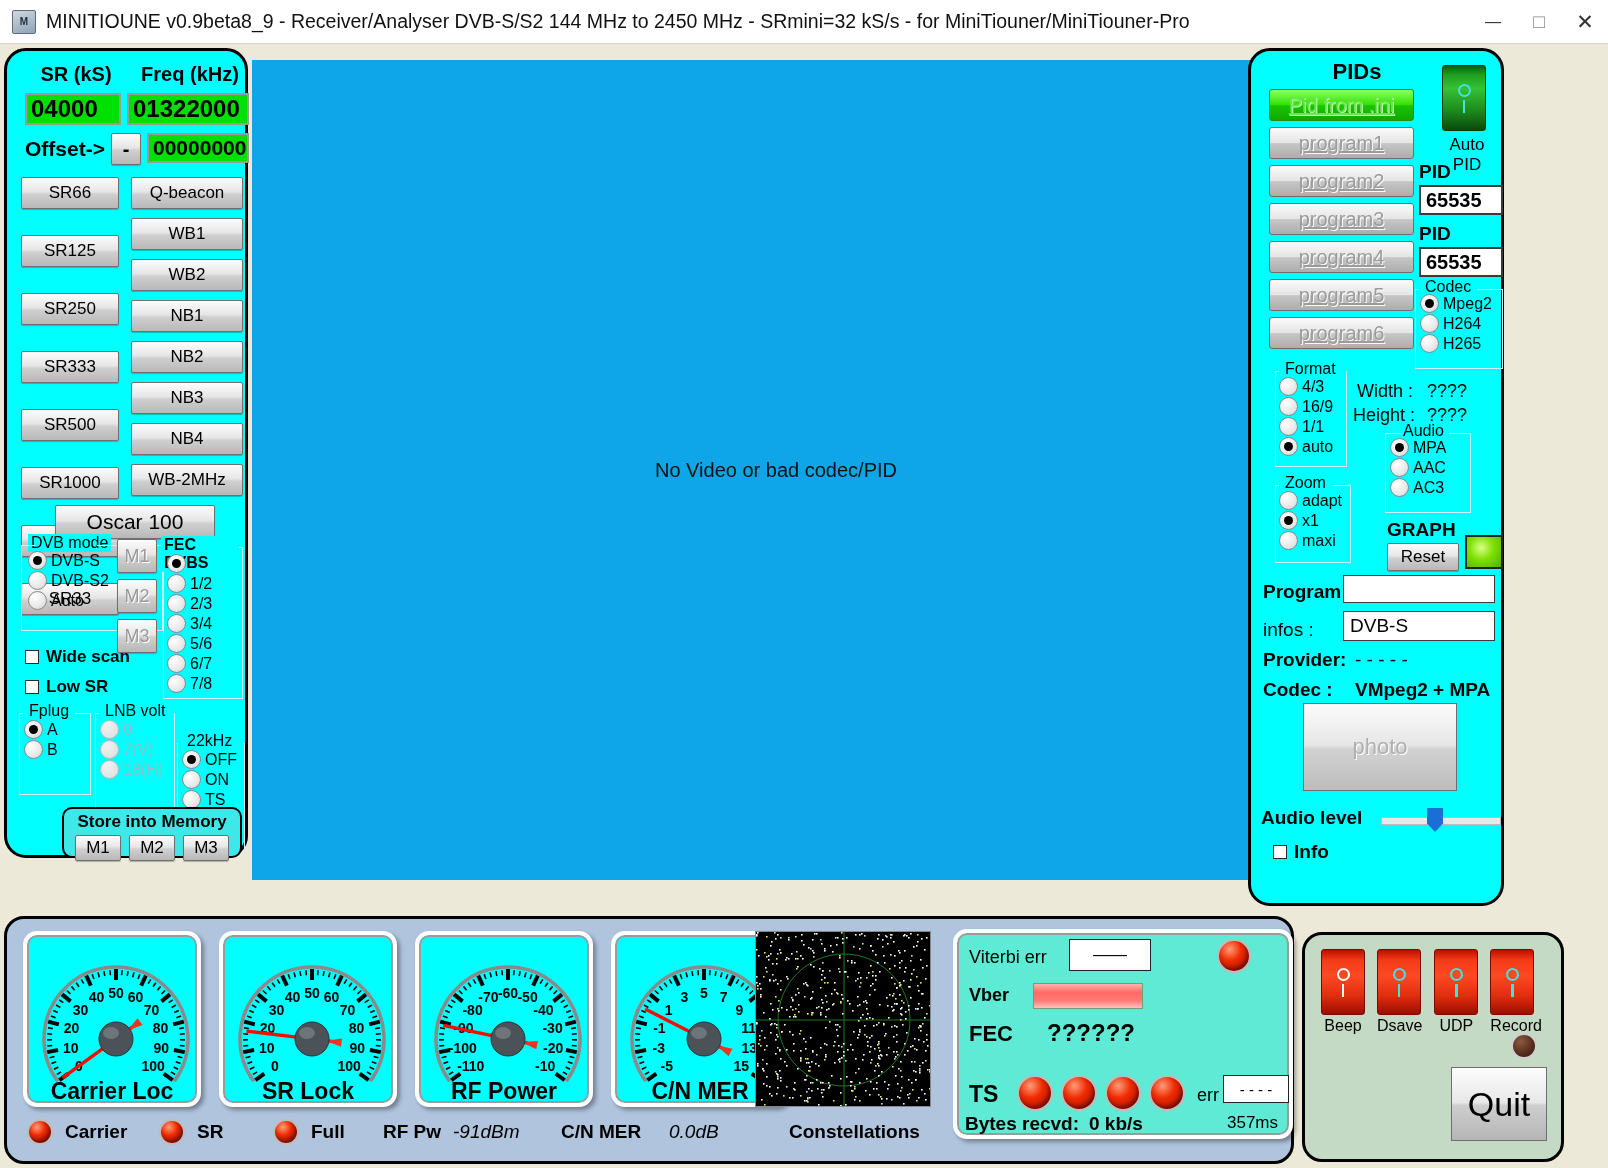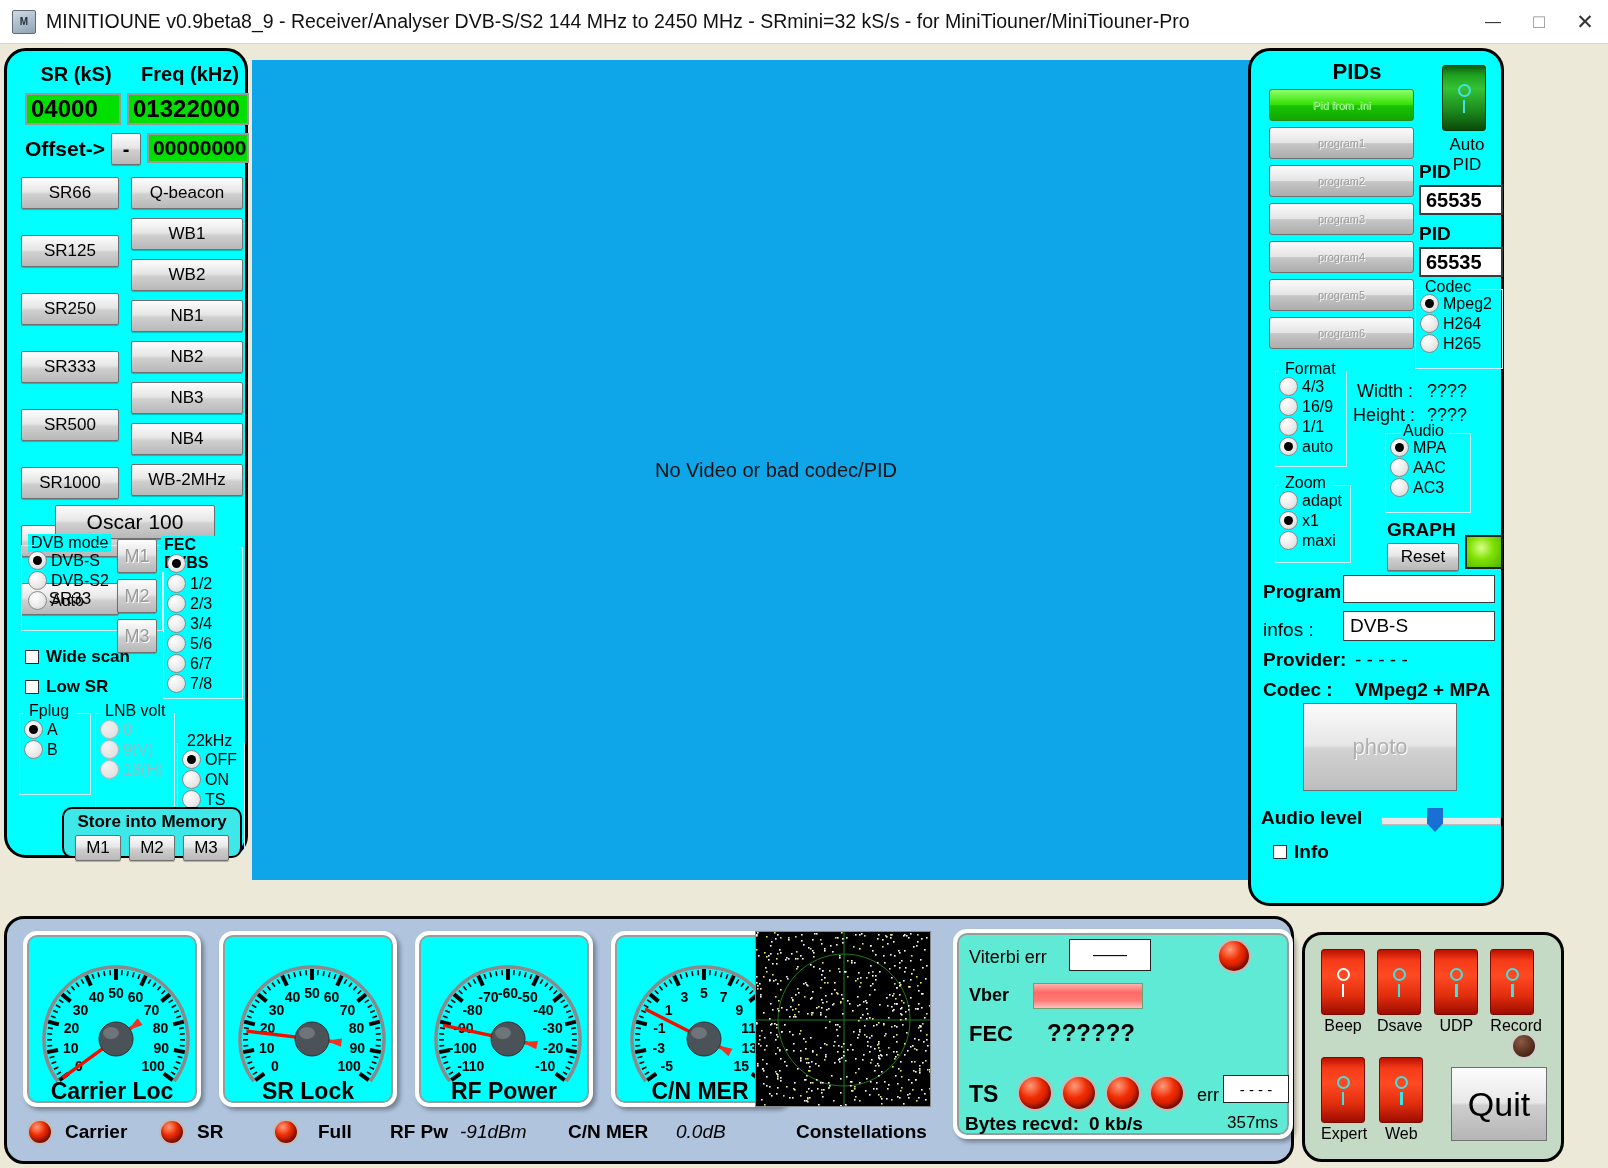--- a/index.html
+++ b/index.html
@@ -96,21 +96,21 @@
     color:#111; font-size:20px;
   }
 
   
   #right-panel { position:absolute; left:1248px; top:4px; width:256px; height:858px; }
   .pid-btn {
     height:32px; width:145px;
     background:linear-gradient(180deg,#fbfbfb 0%,#e4e4e4 50%,#c6c6c6 52%,#adadad 100%);
     border:1px solid #6f6f6f; border-radius:3px;
     display:flex; align-items:center; justify-content:center;
-    font-size:11px; color:#9b9b9b; text-shadow:1px 1px 0 #fafafa; cursor:pointer;
+    font-size:20px; color:#9b9b9b; text-shadow:1px 1px 0 #fafafa; cursor:pointer;text-decoration:underline;
   }
   .pid-btn.active {
     background:linear-gradient(180deg,#8cff6a 0%,#33e000 50%,#19c400 52%,#11a800 100%);
     color:#6fe05a; text-shadow:1px 1px 0 #bdffad; border-color:#2a8a14;
   }
   .white-field {
     background:#fff; border:2px solid #3a3a3a;
     font-weight:bold; font-size:20px; color:#000;
     display:flex; align-items:center; padding-left:5px;
   }
@@ -321,21 +321,21 @@
     <div class="grp" style="position:absolute;left:88px;top:662px;width:80px;height:110px">
       <span class="grp-title">LNB volt</span>
       <div style="position:absolute;left:-1px;top:0;width:4px;height:1px;background:#cfefff"></div>
       <div id="lnb-opts" style="padding:6px 0 0 4px">
           <div class="radio-row">
             <div class="radio dim"></div>
             <span class="radio-lbl dim">0</span>
           </div>
           <div class="radio-row">
             <div class="radio dim"></div>
-            <span class="radio-lbl dim">9(V)</span>
+            <span class="radio-lbl dim">7(V)</span>
           </div>
           <div class="radio-row">
             <div class="radio dim"></div>
             <span class="radio-lbl dim">18(H)</span>
           </div>
         </div>
     </div>
 
     <div class="grp" style="position:absolute;left:170px;top:692px;width:68px;height:110px">
       <span class="grp-title">22kHz</span>
@@ -1454,21 +1454,21 @@
       <div style="position:absolute;left:132px;top:180px;font-size:19px;font-weight:bold">0 kb/s</div>
       <div style="position:absolute;left:270px;top:180px;font-size:17px">357ms</div>
     </div>
 
     <div style="position:absolute;left:20px;top:200px;display:flex;align-items:center">
       <div class="led small"></div>
       <span class="status-lbl" style="margin-left:12px;width:94px">Carrier</span>
       <div class="led small"></div>
       <span class="status-lbl" style="margin-left:12px;width:76px">SR</span>
       <div class="led small"></div>
-      <span class="status-lbl" style="margin-left:19px;width:72px">Full</span>
+      <span class="status-lbl" style="margin-left:12px;width:72px">Full</span>
       <span class="status-lbl" style="width:70px">RF Pw</span>
       <span style="font-size:19px;font-style:italic;width:108px">-91dBm</span>
       <span class="status-lbl" style="width:108px">C/N MER</span>
       <span style="font-size:19px;font-style:italic;width:120px">0.0dB</span>
       <span class="status-lbl" style="width:190px">Constellations</span>
     </div>
   </div>
 
   <div id="br-panel">
     <div id="sw-row1" style="position:absolute;left:16px;top:14px;display:flex;gap:12px">
@@ -1494,35 +1494,19 @@
           <div class="sw-lbl">UDP</div>
         </div>
         <div>
           <div class="rocker red">
             <div class="rk-o"></div>
             <div class="rk-i"></div>
           </div>
           <div class="sw-lbl">Record</div>
         </div>
       </div>
-    <div id="sw-row2" style="position:absolute;left:16px;top:122px;display:flex;gap:12px">
-        <div>
-          <div class="rocker red">
-            <div class="rk-o"></div>
-            <div class="rk-i"></div>
-          </div>
-          <div class="sw-lbl">Expert</div>
-        </div>
-        <div>
-          <div class="rocker red">
-            <div class="rk-o"></div>
-            <div class="rk-i"></div>
-          </div>
-          <div class="sw-lbl">Web</div>
-        </div>
-      </div>
     <div style="position:absolute;left:206px;top:98px;width:26px;height:26px;border-radius:50%;
                 background:radial-gradient(circle at 36% 30%, #8a5a44 0%, #5a2f1e 55%, #2e150c 100%);
                 border:2px solid #cfcfcf"></div>
     <div id="quit-btn" style="position:absolute;left:146px;top:132px">Quit</div>
   </div>
 
 </div>
 
 </body></html>

